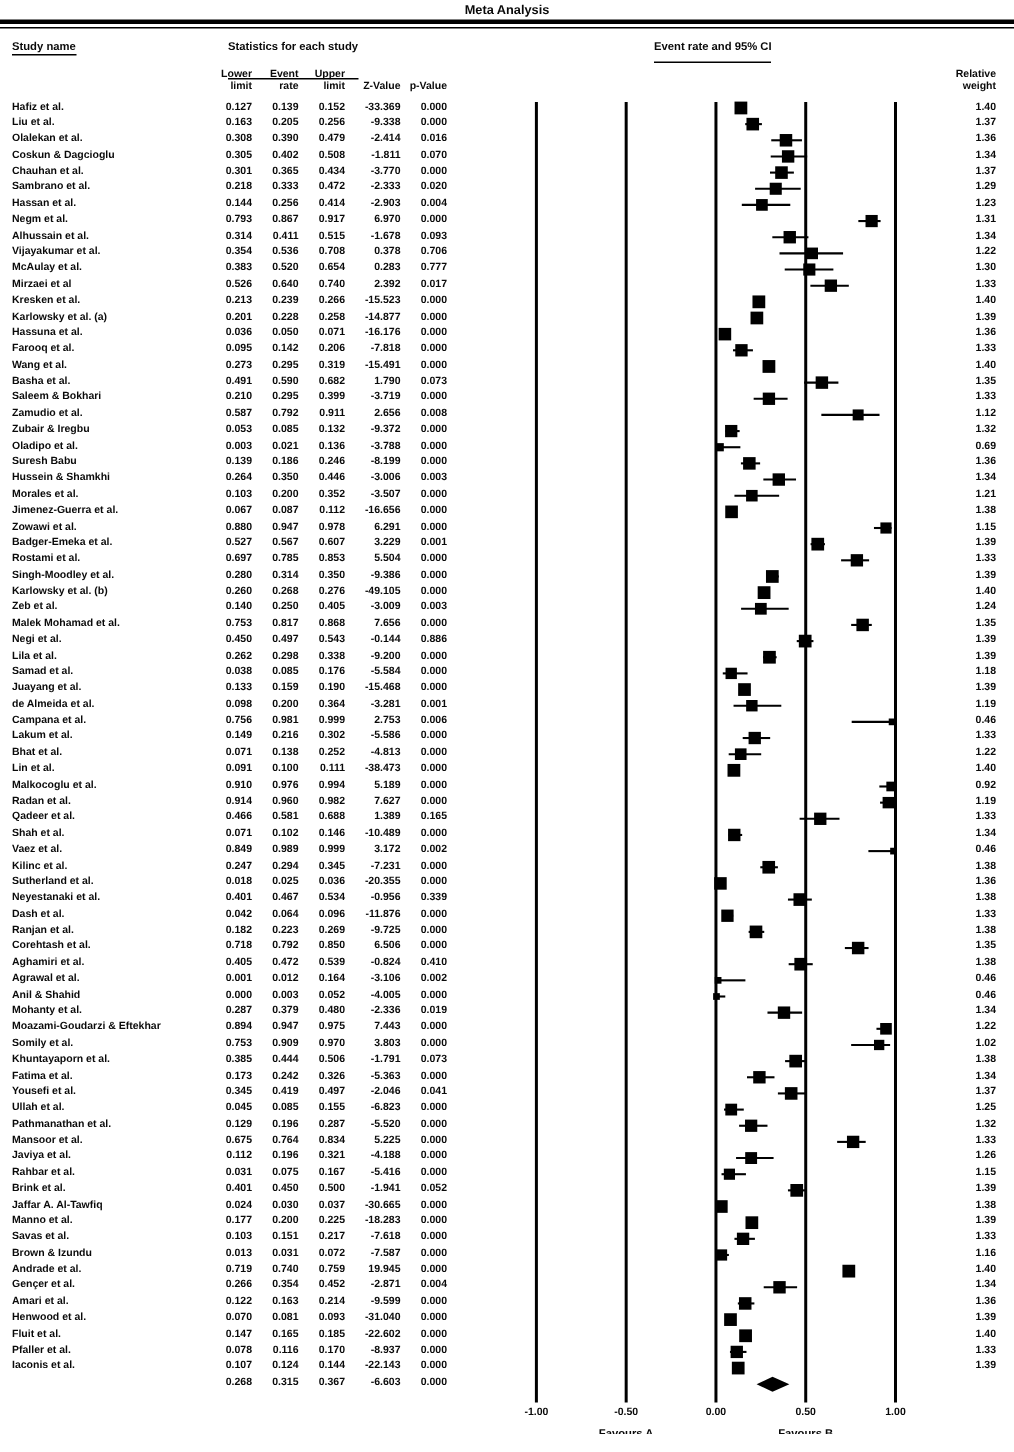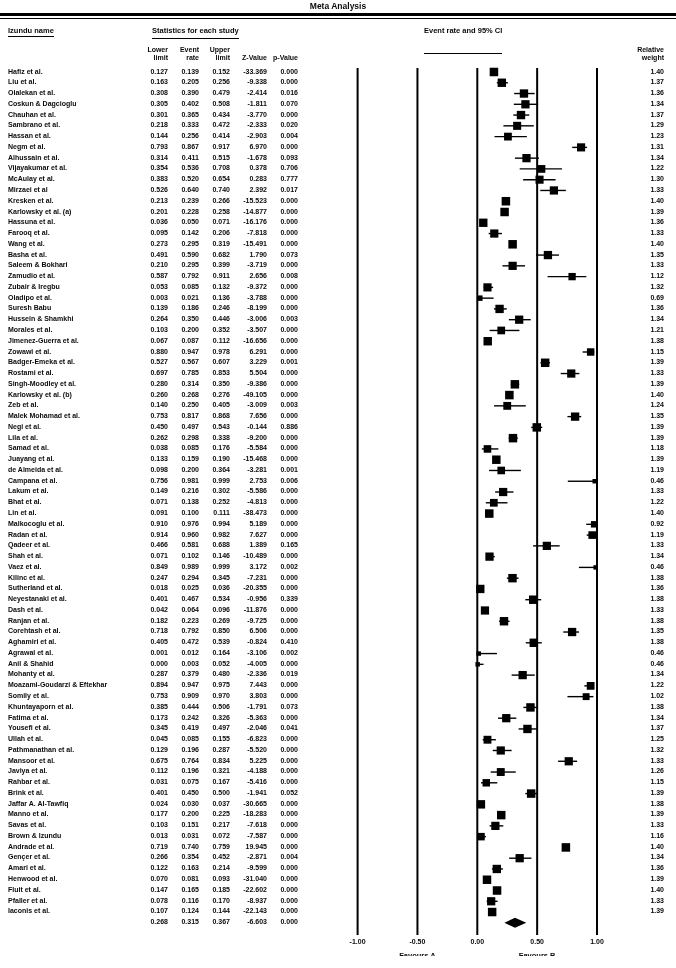--- a/index.html
+++ b/index.html
@@ -4,22 +4,22 @@
 <style>
   html,body{margin:0;padding:0;background:#fff;}
   .page{
     position:relative;width:676px;height:956px;background:#fff;overflow:hidden;
     font-family:"Liberation Sans",sans-serif;font-weight:bold;color:#0a0a0a;
   }
   .title{position:absolute;top:1px;left:0;width:100%;text-align:center;font-size:8.5px;}
   .title-rule{position:absolute;top:13px;left:0;width:100%;height:2px;border-top:3px solid #000;border-bottom:1px solid #000;}
   .group-row{position:absolute;top:26px;left:0;width:100%;height:13px;font-size:7.5px;}
   .g-study{position:absolute;left:8px;top:0;border-bottom:1.5px solid #000;padding-bottom:1px;}
-  .g-stats{position:absolute;left:152px;top:0;border-bottom:1.5px solid #000;padding-bottom:3px;}
-  .g-plot{position:absolute;left:424px;top:0;border-bottom:1.5px solid #000;padding-bottom:18px;}
+  .g-stats{position:absolute;left:152px;top:0;border-bottom:1.5px solid #000;padding-bottom:17px;}
+  .g-plot{position:absolute;left:436px;top:0;border-bottom:1.5px solid #000;padding-bottom:6px;}
   .sub-row{position:absolute;top:36px;left:0;width:676px;height:26px;display:flex;align-items:flex-end;font-size:7px;line-height:8px;}
   .sub-row .c, .row .c{white-space:pre-line;}
   .c-name{width:132px;padding-left:8px;box-sizing:border-box;text-align:left;overflow:hidden;white-space:nowrap;}
   .c-lower{width:36px;text-align:right;}
   .c-event{width:31px;text-align:right;}
   .c-upper{width:31px;text-align:right;}
   .c-z{width:37px;text-align:right;}
   .c-p{width:31px;text-align:right;}
   .c-fill{flex:1 1 auto;}
   .c-weight{width:44px;margin-right:12px;text-align:right;}
@@ -34,21 +34,21 @@
 </style>
 </head>
 <body>
 
 <div class="page">
 
   <div class="title">Meta Analysis</div>
   <div class="title-rule"></div>
 
   <div class="group-row">
-    <span class="g-study">Izundu name</span>
+    <span class="g-study">Study name</span>
     <span class="g-stats">Statistics for each study</span>
     <span class="g-plot">Event rate and 95% CI</span>
   </div>
 
   <div class="sub-row">
     <span class="c c-name"></span>
     <span class="c c-lower">Lower
 limit</span>
     <span class="c c-event">Event
 rate</span>

